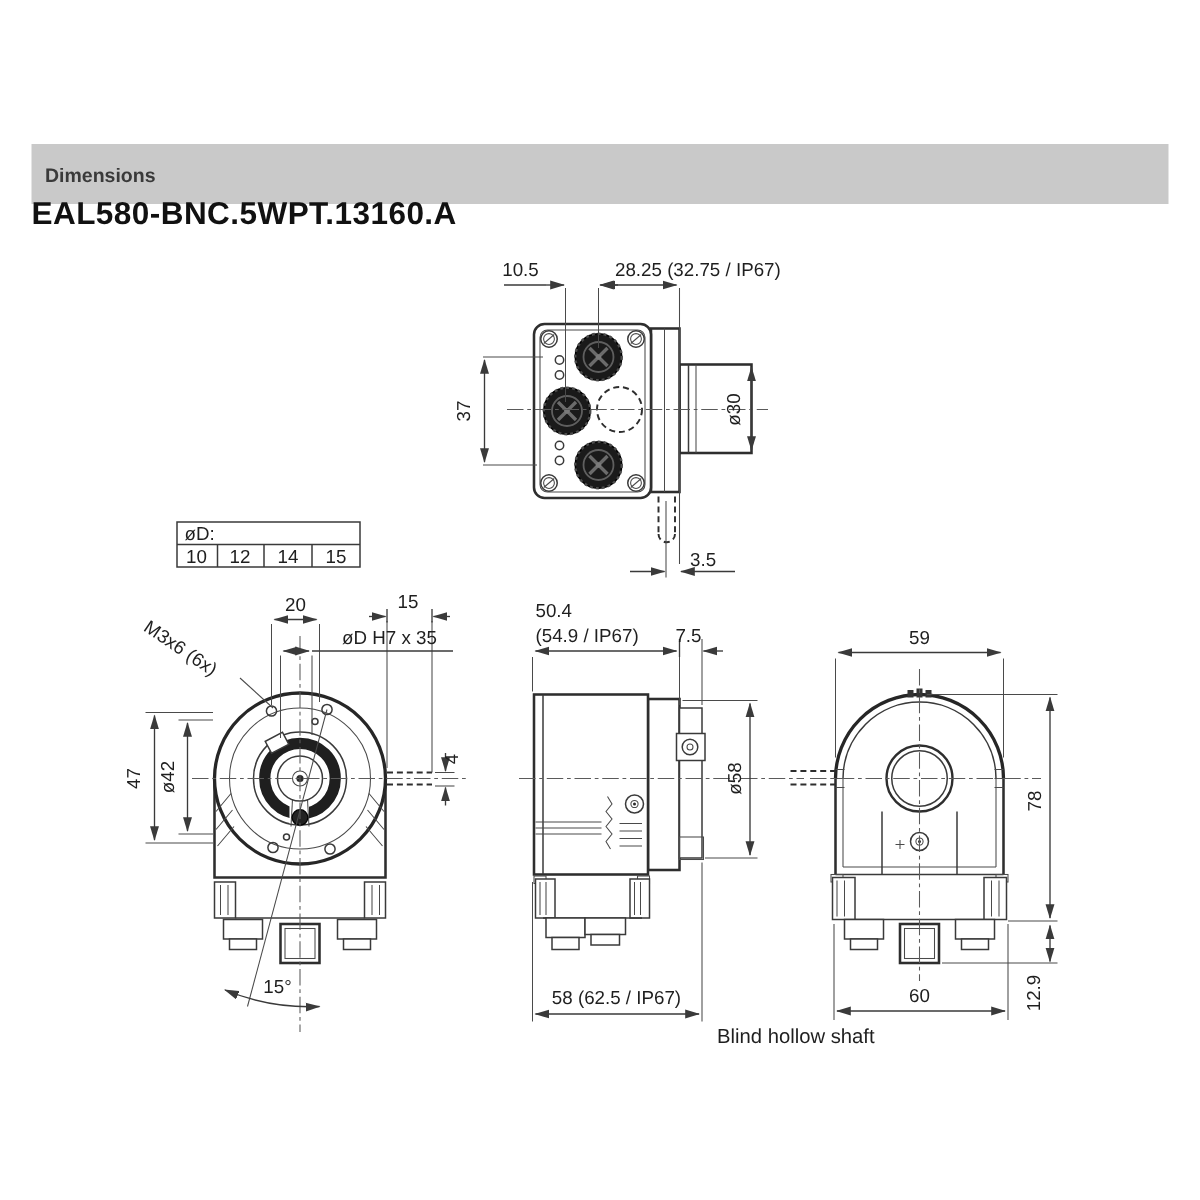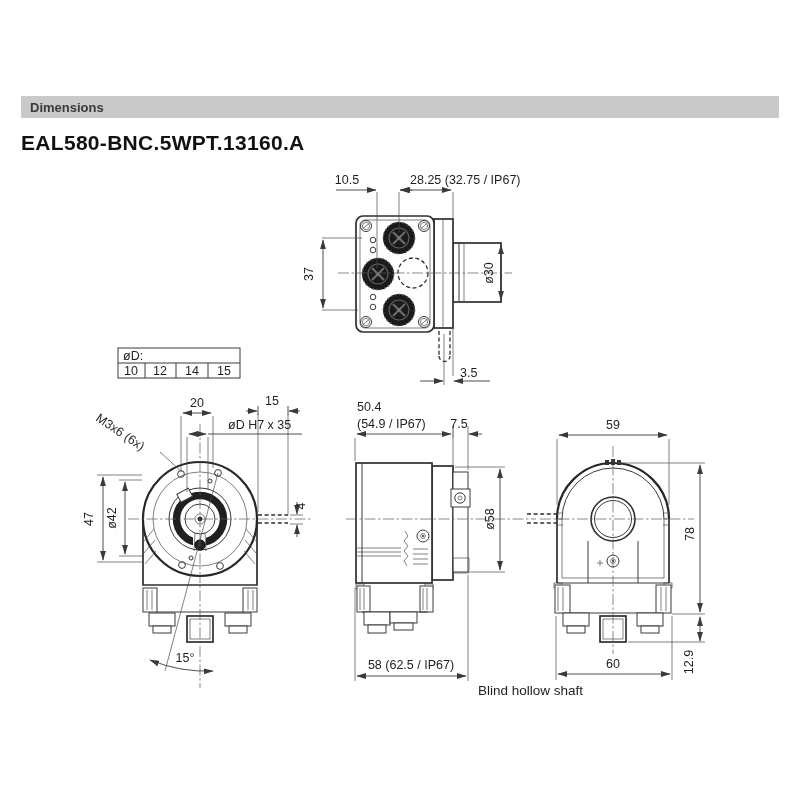--- a/index.html
+++ b/index.html
@@ -1,18 +1,18 @@
 <!DOCTYPE html>
 <html><head>
 <meta charset="utf-8">
 <style>
   html,body{margin:0;padding:0;background:#fff;}
   #stage{position:relative;width:800px;height:800px;background:#fff;overflow:hidden;
          font-family:"Liberation Sans",sans-serif;}
-  #hdrbar{position:absolute;left:21px;top:96px;width:758px;height:22px;background:#c9c9c9;
+  #hdrbar{position:absolute;left:21px;top:96px;width:758px;height:40px;background:#c9c9c9;
           display:flex;align-items:center;}
   #hdrbar span{font-size:13px;font-weight:bold;color:#3a3a3a;padding-left:9px;}
   #ptitle{position:absolute;left:21px;top:131px;font-size:21px;font-weight:bold;color:#111;
           letter-spacing:.3px;white-space:nowrap;text-align:center;}
   svg{position:absolute;left:0;top:0;}
   svg text{font-family:"Liberation Sans",sans-serif;font-size:12.5px;fill:#1f1f1f;}
   .b2{stroke:#262626;stroke-width:2.2;fill:#fff;}
   .b{stroke:#2e2e2e;stroke-width:1.7;fill:#fff;}
   .bn{stroke:#2e2e2e;stroke-width:1.7;fill:none;}
   .l{stroke:#3a3a3a;stroke-width:1;fill:none;}

